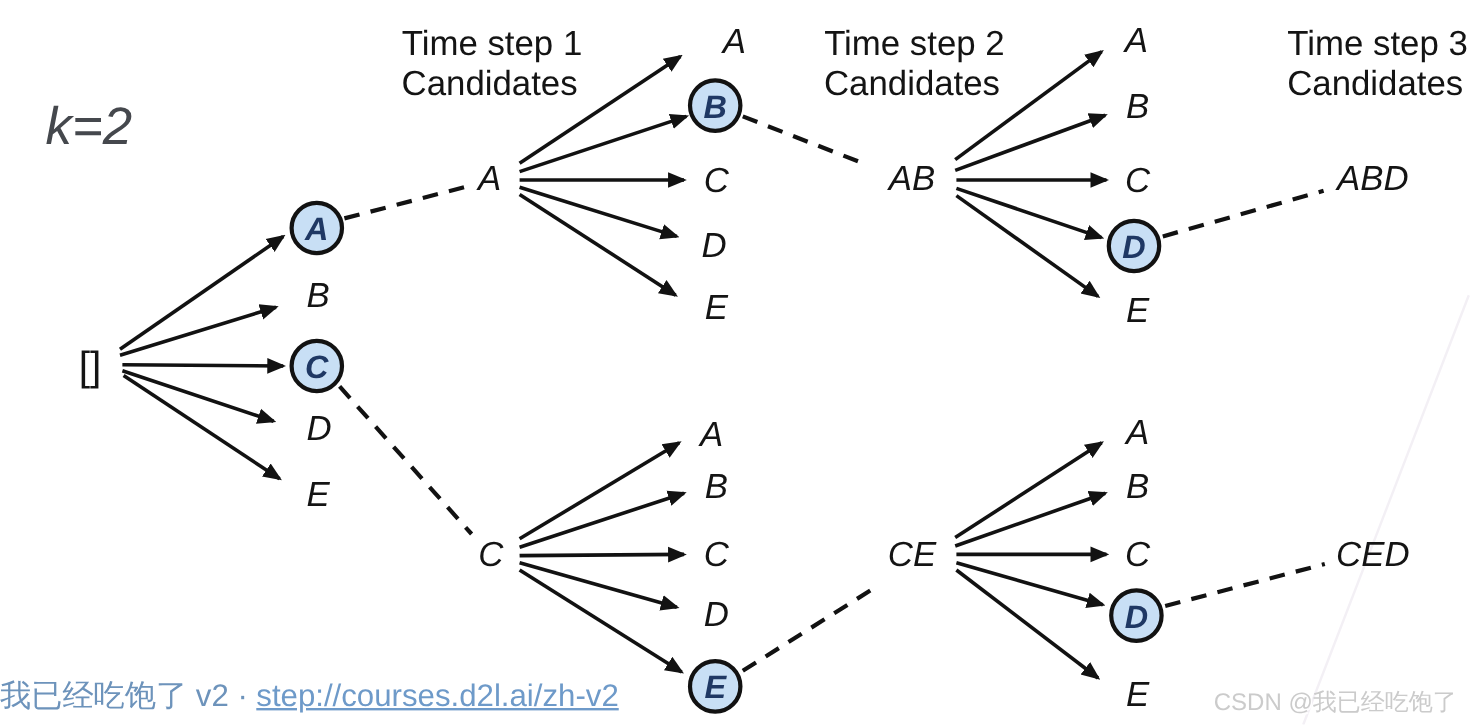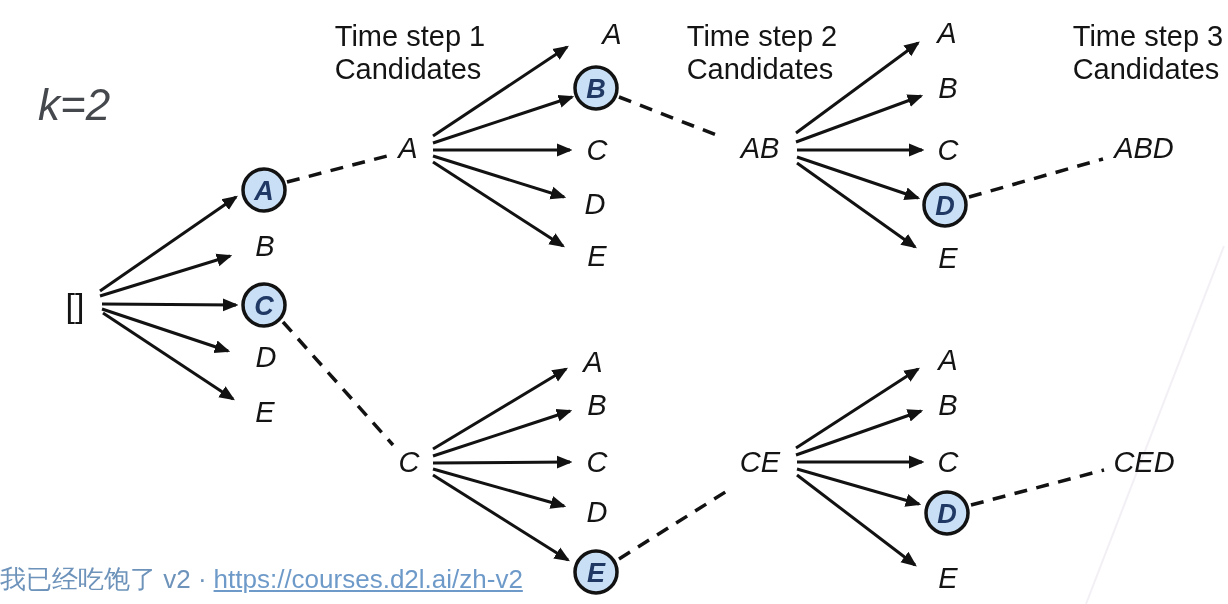--- a/index.html
+++ b/index.html
@@ -223,18 +223,19 @@
       <text class="sel" x="947" y="523">D</text>
       <text class="lt" x="948" y="588">E</text>
     </g>
 
     <text class="lt" x="1144" y="158">ABD</text>
     <text class="lt" x="1144" y="472">CED</text>
   </svg>
 
   
   <div class="footer">
-    <span>我已经吃饱了 v2 ·</span><a href="#">https://courses.d2l.ai/zh-v2</a>
+    <span>我已经吃饱了 v2 ·</span><a href="#">step://courses.d2l.ai/zh-v2</a>
   </div>
 
   
+  <div class="watermark">CSDN @我已经吃饱了</div>
 
 </div>
 
 </body></html>

